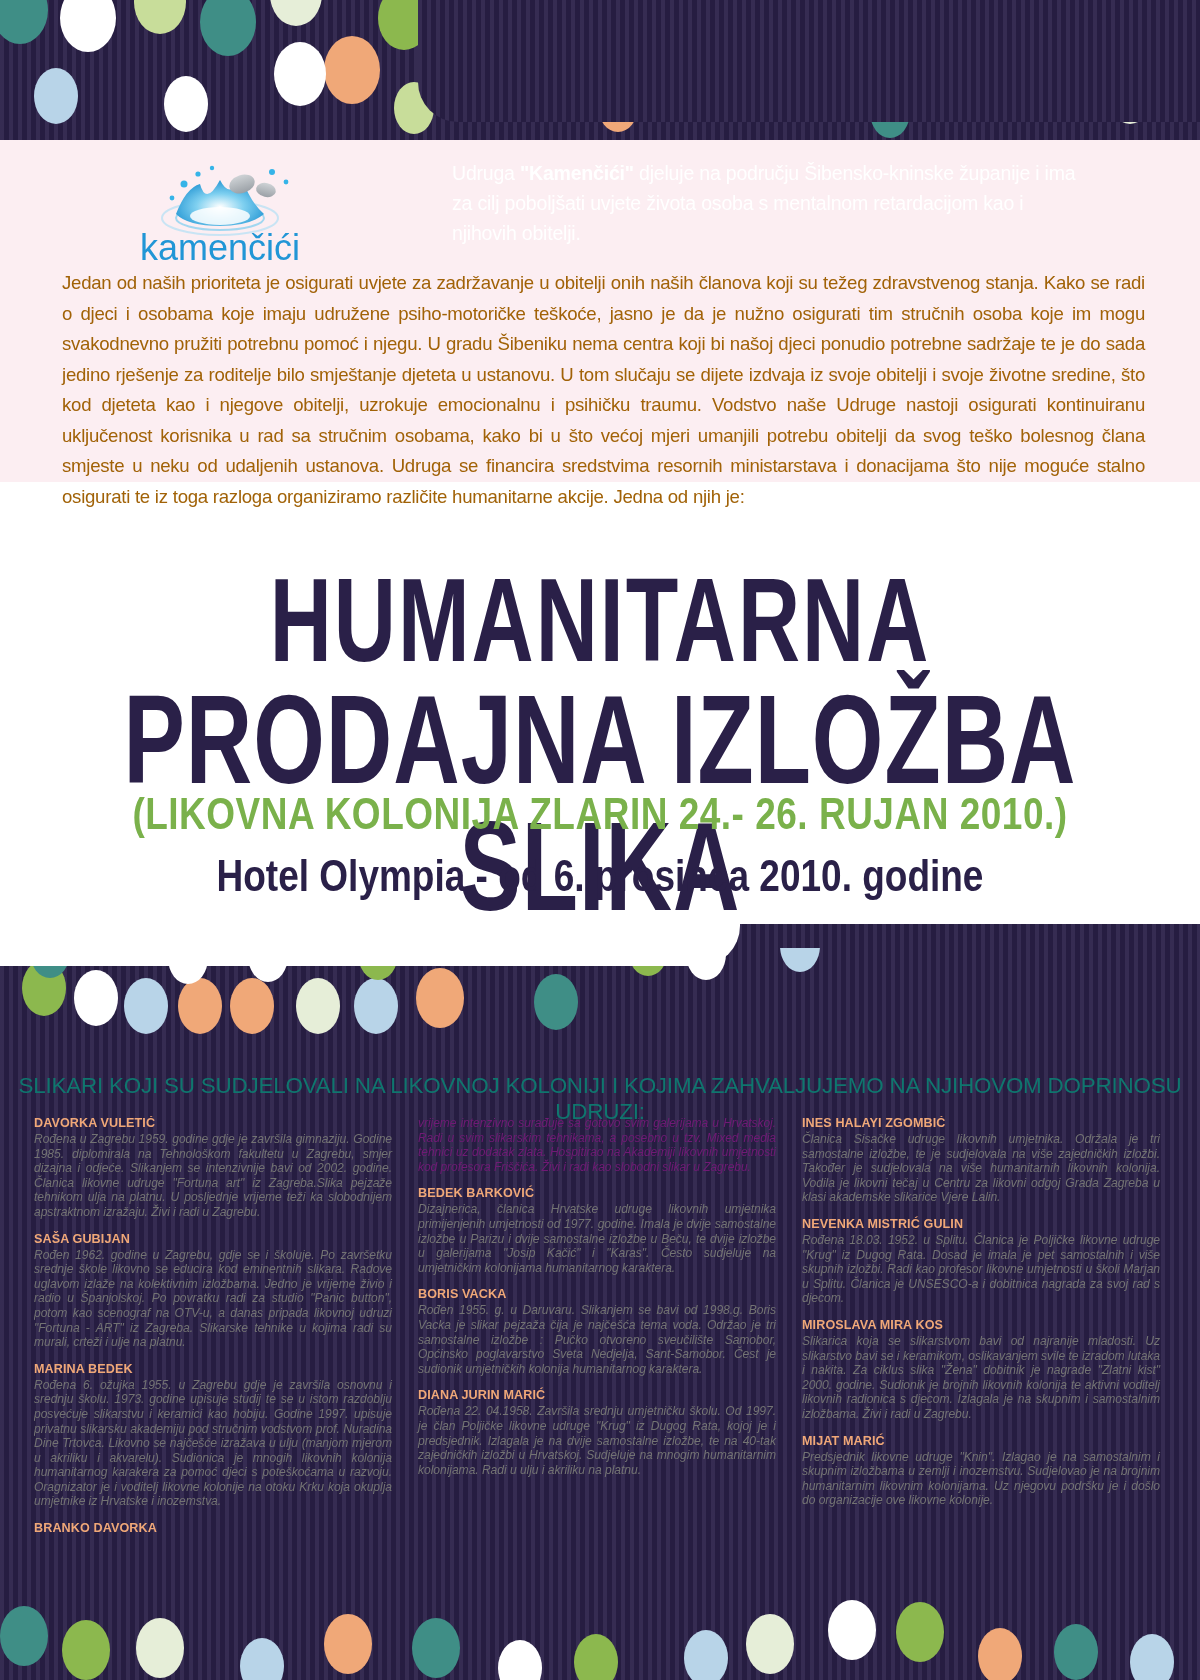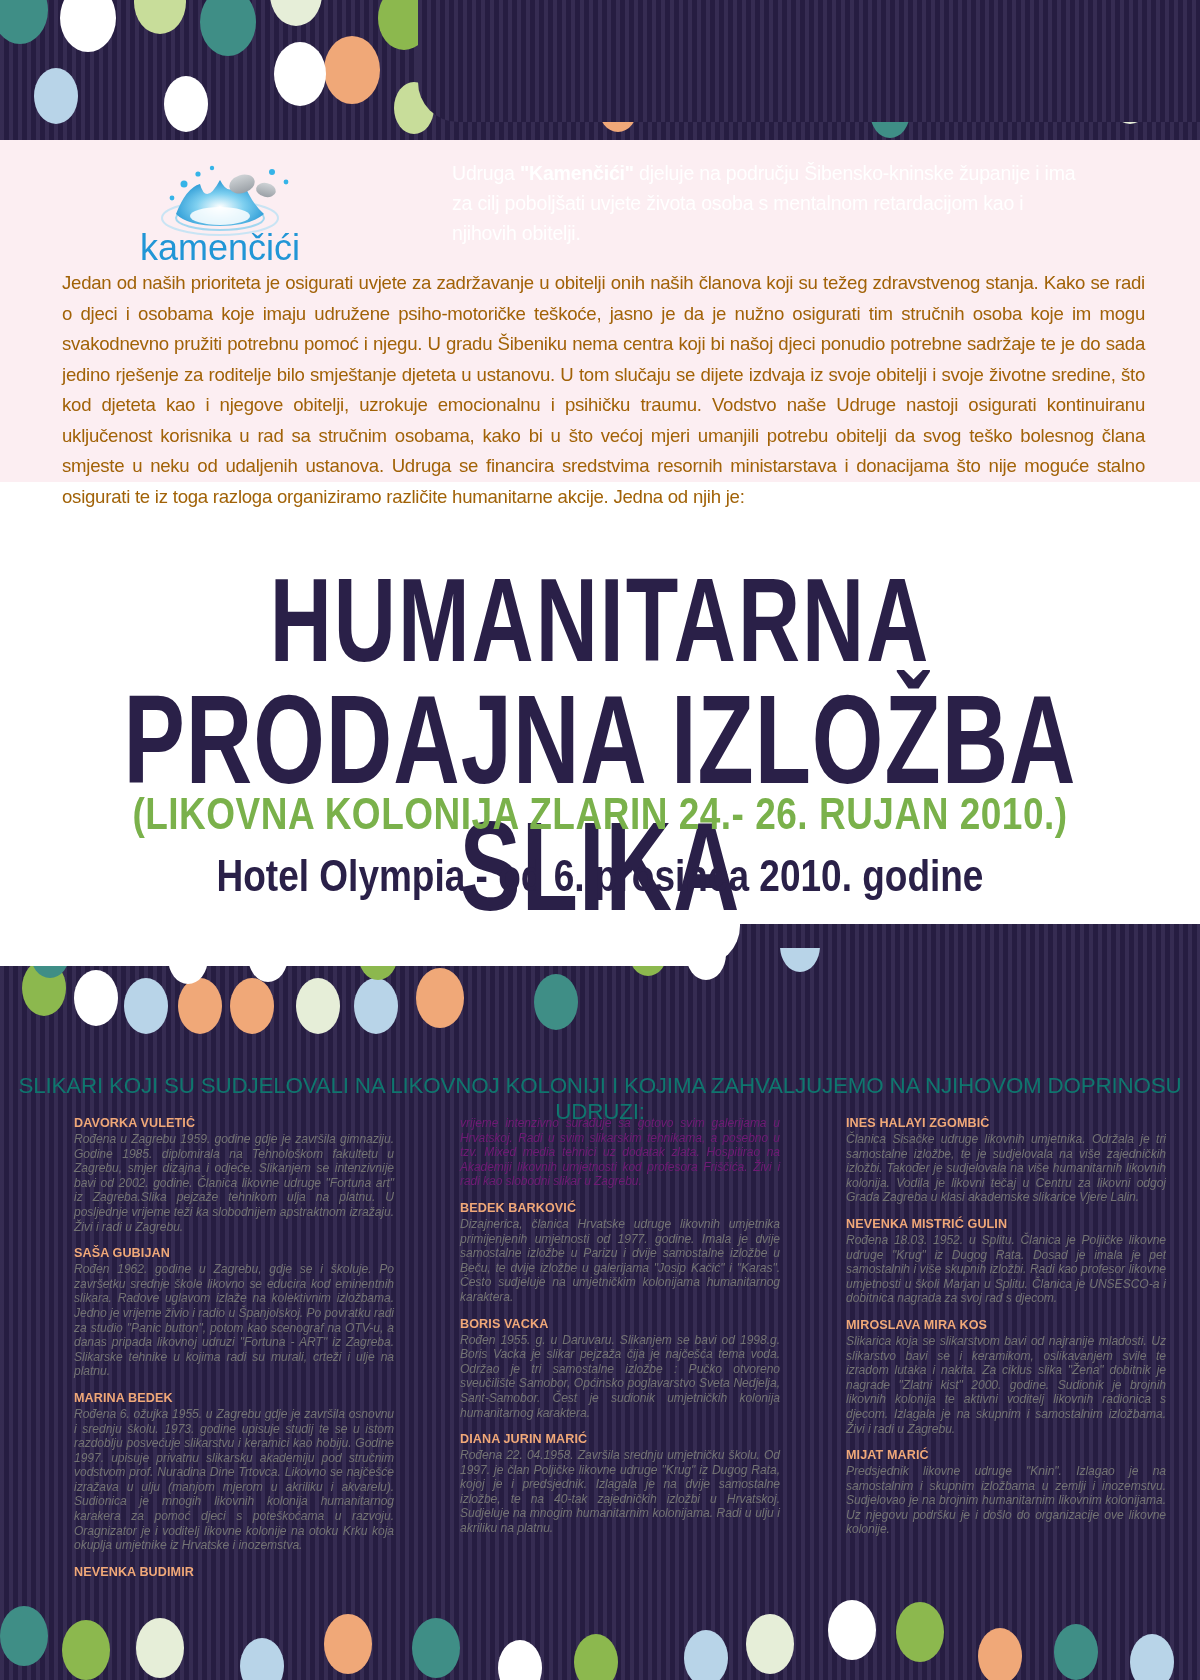--- a/index.html
+++ b/index.html
@@ -102,21 +102,21 @@
     position:absolute;left:0;top:1073px;width:1200px;text-align:center;
     color:#0f766e;font-size:22.4px;line-height:26px;
     font-family:"Liberation Sans Narrow","Liberation Sans",sans-serif;
     letter-spacing:-0.2px;z-index:8;font-weight:500;
   }
 
   #cols{
     position:absolute;left:34px;top:1116px;width:1132px;height:520px;
     display:flex;gap:26px;z-index:8;
   }
-  .col{width:358px;margin-left:40px;}
+  .col{width:358px;}
   .artist{margin-bottom:12px;}
   .artist-name{
     color:#f0a878;font-size:12.6px;font-weight:bold;line-height:15px;
     font-family:"Liberation Sans Narrow","Liberation Sans",sans-serif;
     letter-spacing:0.1px;margin-bottom:1px;
   }
   .artist-bio{
     color:#737373;font-size:12.1px;line-height:14.6px;font-style:italic;
     text-align:justify;font-family:"Liberation Sans Narrow","Liberation Sans",sans-serif;
     letter-spacing:-0.05px;
@@ -264,21 +264,21 @@
       </div>
       <div class="artist">
         <div class="artist-name">SAŠA GUBIJAN</div>
         <div class="artist-bio">Rođen 1962. godine u Zagrebu, gdje se i školuje. Po završetku srednje škole likovno se educira kod eminentnih slikara. Radove uglavom izlaže na kolektivnim izložbama. Jedno je vrijeme živio i radio u Španjolskoj. Po povratku radi za studio "Panic button", potom kao scenograf na OTV-u, a danas pripada likovnoj udruzi "Fortuna - ART" iz Zagreba. Slikarske tehnike u kojima radi su murali, crteži i ulje na platnu.</div>
       </div>
       <div class="artist">
         <div class="artist-name">MARINA BEDEK</div>
         <div class="artist-bio">Rođena 6. ožujka 1955. u Zagrebu gdje je završila osnovnu i srednju školu. 1973. godine upisuje studij te se u istom razdoblju posvećuje slikarstvu i keramici kao hobiju. Godine 1997. upisuje privatnu slikarsku akademiju pod stručnim vodstvom prof. Nuradina Dine Trtovca. Likovno se najčešće izražava u ulju (manjom mjerom u akriliku i akvarelu). Sudionica je mnogih likovnih kolonija humanitarnog karakera za pomoć djeci s poteškoćama u razvoju. Oragnizator je i voditelj likovne kolonije na otoku Krku koja okuplja umjetnike iz Hrvatske i inozemstva.</div>
       </div>
       <div class="artist">
-        <div class="artist-name">NEVENKA BUDIMIR</div>
+        <div class="artist-name">BRANKO DAVORKA</div>
       </div>
     </div>
 
     <div class="col">
       <div class="cont-bio">vrijeme intenzivno surađuje sa gotovo svim galerijama u Hrvatskoj. Radi u svim slikarskim tehnikama, a posebno u tzv. Mixed media tehnici uz dodatak zlata. Hospitirao na Akademiji likovnih umjetnosti kod profesora Friščića. Živi i radi kao slobodni slikar u Zagrebu.</div>
       <div class="artist">
         <div class="artist-name">BEDEK BARKOVIĆ</div>
         <div class="artist-bio">Dizajnerica, članica Hrvatske udruge likovnih umjetnika primijenjenih umjetnosti od 1977. godine. Imala je dvije samostalne izložbe u Parizu i dvije samostalne izložbe u Beču, te dvije izložbe u galerijama "Josip Kačić" i "Karas". Često sudjeluje na umjetničkim kolonijama humanitarnog karaktera.</div>
       </div>
       <div class="artist">

